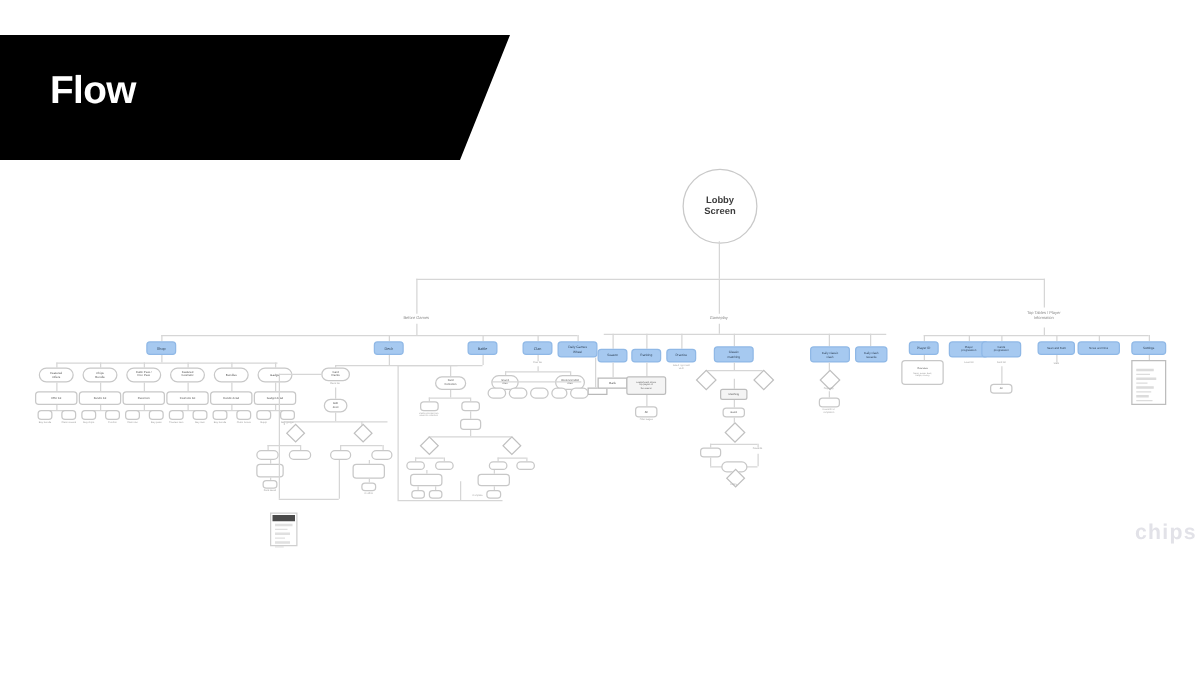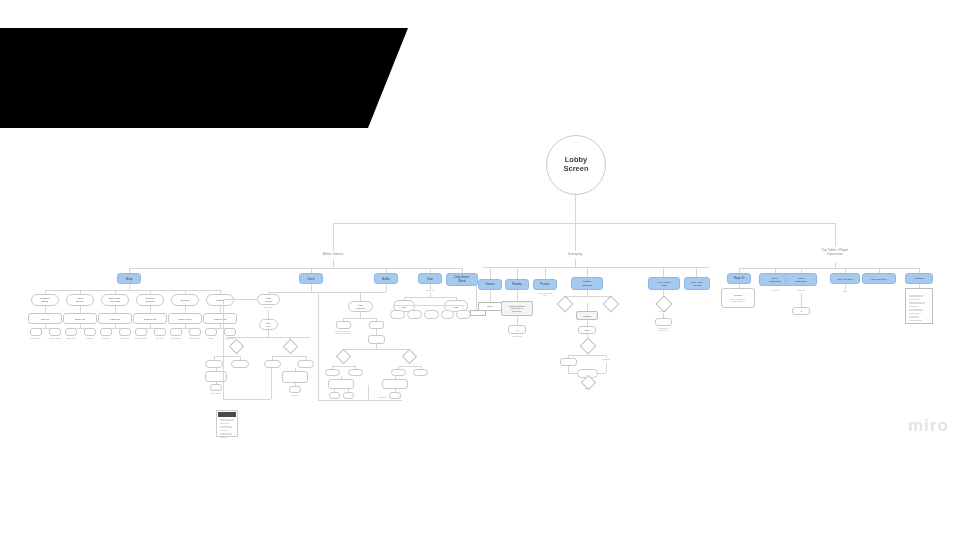--- a/index.html
+++ b/index.html
@@ -49,20 +49,21 @@
 
   .wm{position:absolute;color:#e2e2e8;font-size:17px;letter-spacing:1px;
     font-weight:bold;}
 </style>
 </head>
 <body>
 
 <div id="stage">
 
   <div class="banner"></div>
+  <div class="banner-title">Flow</div>
 
   <div class="circle" style="left:546px;top:135px;width:58px;height:58px;font-size:7.5px;">
     <span style="white-space:pre-line;">Lobby
 Screen</span>
   </div>
   <div class="vline" style="left:575px;top:193px;height:30px;"></div>
 
   <div class="hline" style="left:333px;top:223px;width:503px;"></div>
   <div class="vline" style="left:333px;top:223px;height:28px;"></div>
   <div class="vline" style="left:575px;top:223px;height:28px;"></div>
@@ -422,15 +423,15 @@
   <div class="notecard" style="left:216px;top:410px;width:22px;height:27px;">
     <div class="notebar"></div>
     <div class="noteline" style="width:70%;"></div>
     <div class="noteline" style="width:50%;"></div>
     <div class="noteline" style="width:62%;"></div>
     <div class="noteline" style="width:40%;"></div>
     <div class="noteline" style="width:58%;"></div>
     <div class="noteline" style="width:35%;"></div>
   </div>
 
-  <div class="wm" style="left:908px;top:416px;">miro</div>
+  <div class="wm" style="left:908px;top:416px;">chips</div>
 
 </div>
 
 </body></html>

